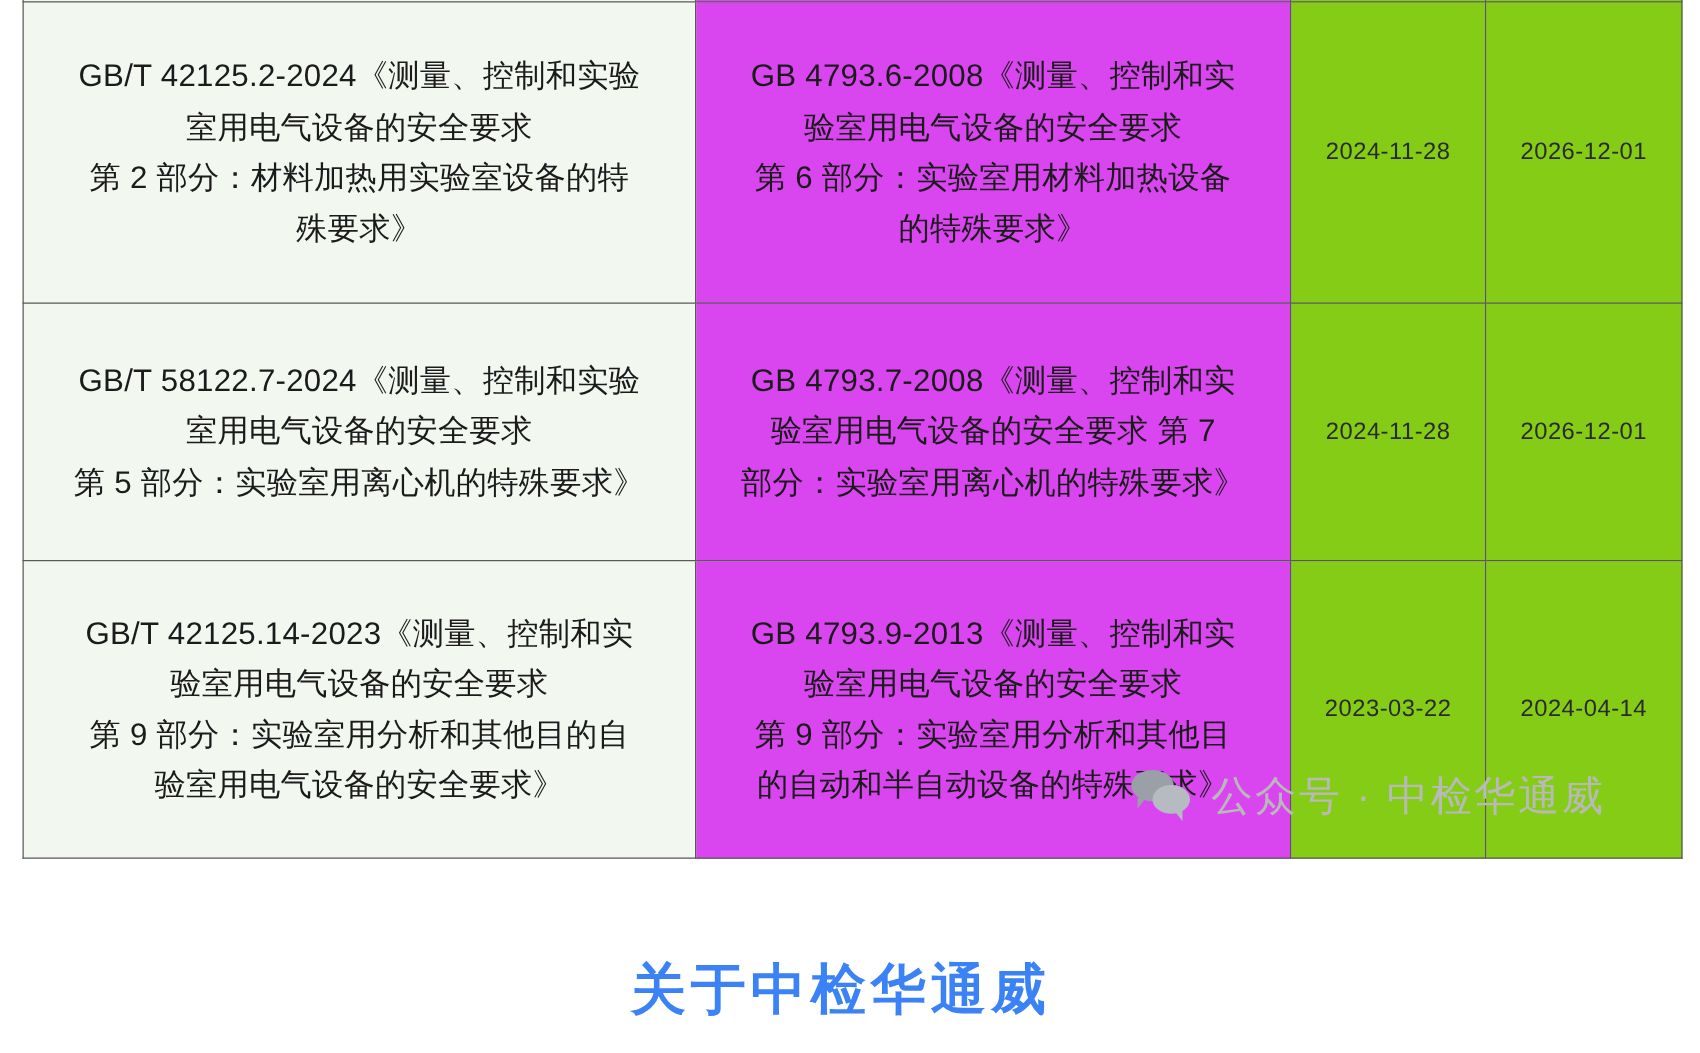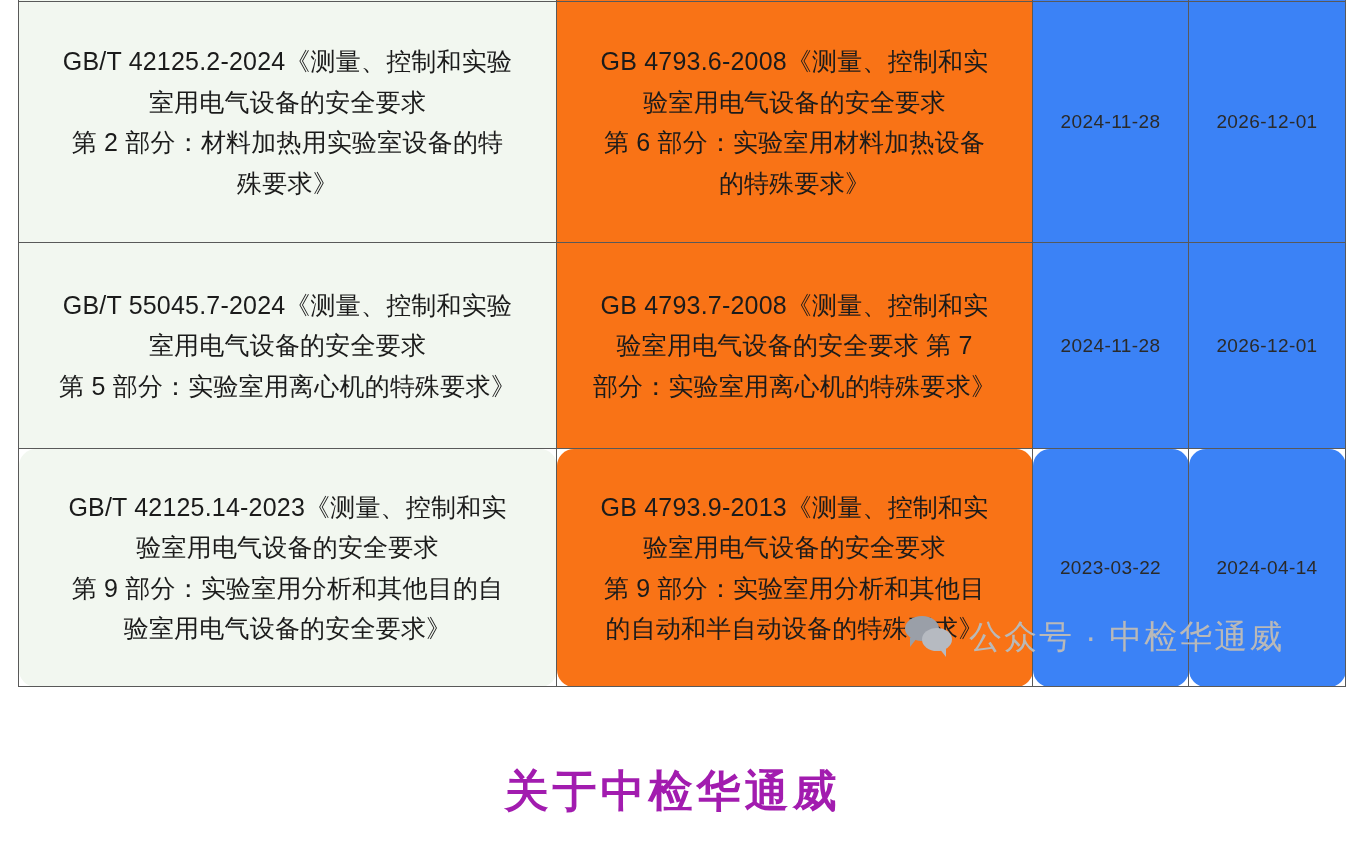--- a/index.html
+++ b/index.html
@@ -36,24 +36,24 @@
 
   col.c-new  { width: 538px; }
   col.c-old  { width: 476px; }
   col.c-pub  { width: 156px; }
   col.c-imp  { width: 157px; }
 
   td.cell-new {
     background: #f2f7f0;
   }
   td.cell-old {
-    background: #f97316;
+    background: #d946ef;
   }
   td.cell-date {
-    background: #3b82f6;
+    background: #84cc16;
   }
 
   .std-text {
     font-family: "Liberation Sans", "DejaVu Sans", sans-serif;
     font-size: 25px;
     line-height: 1.62;
     color: #1b1b1b;
     text-align: center;
     padding: 14px 10px;
     letter-spacing: 0.2px;
@@ -73,21 +73,21 @@
     padding: 10px 4px;
   }
 
   
   tr.clipped td { height: 13px; }
   tr.clipped .std-text,
   tr.clipped .date-text { padding: 0; height: 13px; }
 
   tr.r1 td { height: 240px; }
   tr.r2 td { height: 205px; }
-  tr.r3 td { height: 237px; border-radius: 17px; }
+  tr.r3 td { height: 237px; }
 
   
   .watermark {
     position: absolute;
     left: 905px;
     top: 614px;
     display: flex;
     align-items: center;
     gap: 12px;
     color: #b9b9b9;
@@ -137,21 +137,21 @@
   
   .section-heading {
     position: absolute;
     left: 0;
     right: 15px;
     top: 762px;
     text-align: center;
     font-family: "Liberation Sans", "DejaVu Sans", sans-serif;
     font-size: 44px;
     font-weight: 700;
-    color: #a21caf;
+    color: #3b82f6;
     letter-spacing: 4px;
   }
 </style>
 </head>
 <body>
 
 <div class="table-wrap">
   <table class="std-table">
     <colgroup>
       <col class="c-new">
@@ -197,21 +197,21 @@
           <div class="date-text">2024-11-28</div>
         </td>
         <td class="cell-date">
           <div class="date-text">2026-12-01</div>
         </td>
       </tr>
 
       <tr class="r2">
         <td class="cell-new">
           <div class="std-text">
-            <span class="ln">GB/T 55045.7-2024《测量、控制和实验</span>
+            <span class="ln">GB/T 58122.7-2024《测量、控制和实验</span>
             <span class="ln">室用电气设备的安全要求</span>
             <span class="ln">第 5 部分：实验室用离心机的特殊要求》</span>
           </div>
         </td>
         <td class="cell-old">
           <div class="std-text">
             <span class="ln">GB 4793.7-2008《测量、控制和实</span>
             <span class="ln">验室用电气设备的安全要求  第 7</span>
             <span class="ln">部分：实验室用离心机的特殊要求》</span>
           </div>

